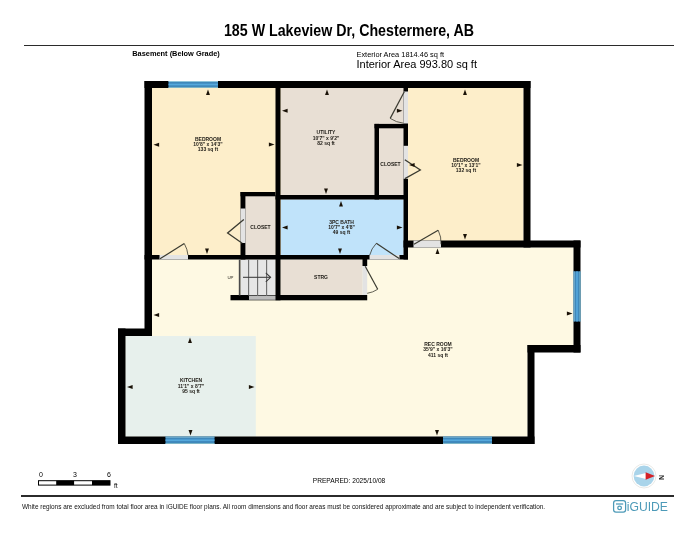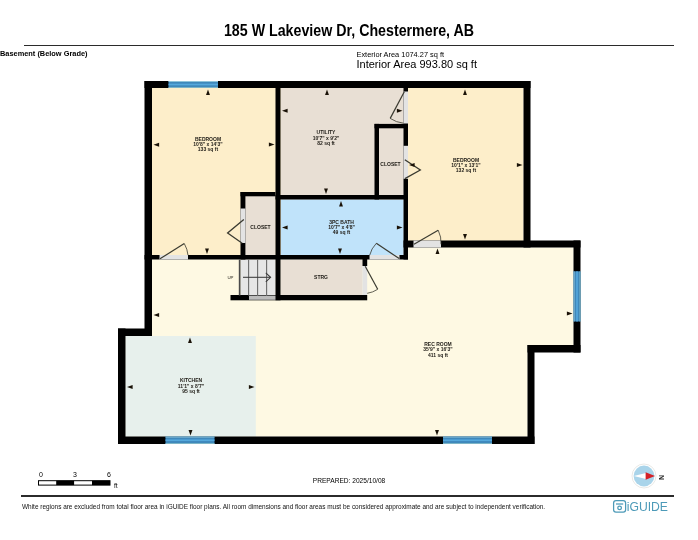--- a/index.html
+++ b/index.html
@@ -6,23 +6,23 @@
 body{width:698px;height:540px;position:relative;font-family:"Liberation Sans", sans-serif;overflow:hidden;}
 .abs{position:absolute;}
 </style>
 </head>
 <body>
 
 <div class="abs" style="left:0;top:21.3px;width:698px;text-align:center;font-size:16.5px;font-weight:bold;color:#000;transform:scaleX(0.862);transform-origin:349px 0;">185 W Lakeview Dr, Chestermere, AB</div>
 
 <div class="abs" style="left:24px;top:44.5px;width:650px;height:1.6px;background:#2b2b2b;"></div>
 
-<div class="abs" style="left:0;top:49.2px;width:352px;text-align:left;font-size:7.4px;font-weight:bold;color:#000;">Basement (Below Grade)</div>
-
-<div class="abs" style="left:356.5px;top:49.5px;font-size:7.4px;color:#000;">Exterior Area 1074.27 sq ft</div>
+<div class="abs" style="left:0;top:49.2px;width:352px;text-align:center;font-size:7.4px;font-weight:bold;color:#000;">Basement (Below Grade)</div>
+
+<div class="abs" style="left:356.5px;top:49.5px;font-size:7.4px;color:#000;">Exterior Area 1814.46 sq ft</div>
 
 <div class="abs" style="left:356.5px;top:57.8px;font-size:11px;color:#000;">Interior Area 993.80 sq ft</div>
 
 <svg class="abs" style="left:0;top:0;" width="698" height="540" viewBox="0 0 698 540">
 
 <rect x="152" y="88" width="129" height="171.5" fill="#fdeeca"></rect>
 
 <rect x="281" y="88" width="127" height="111.5" fill="#e8dfd4"></rect>
 
 <rect x="408" y="88" width="115.5" height="159.5" fill="#fdeeca"></rect>

